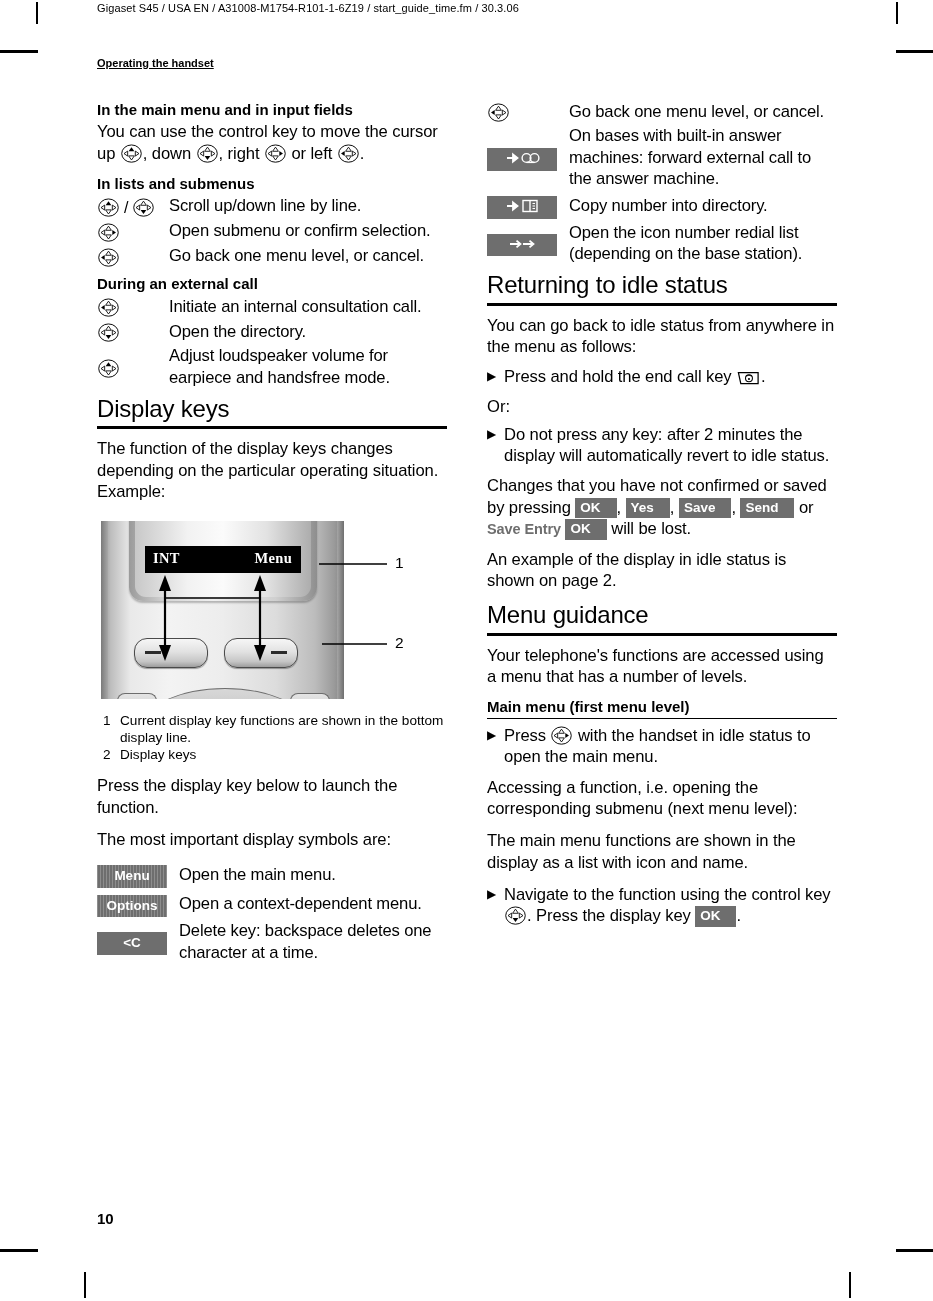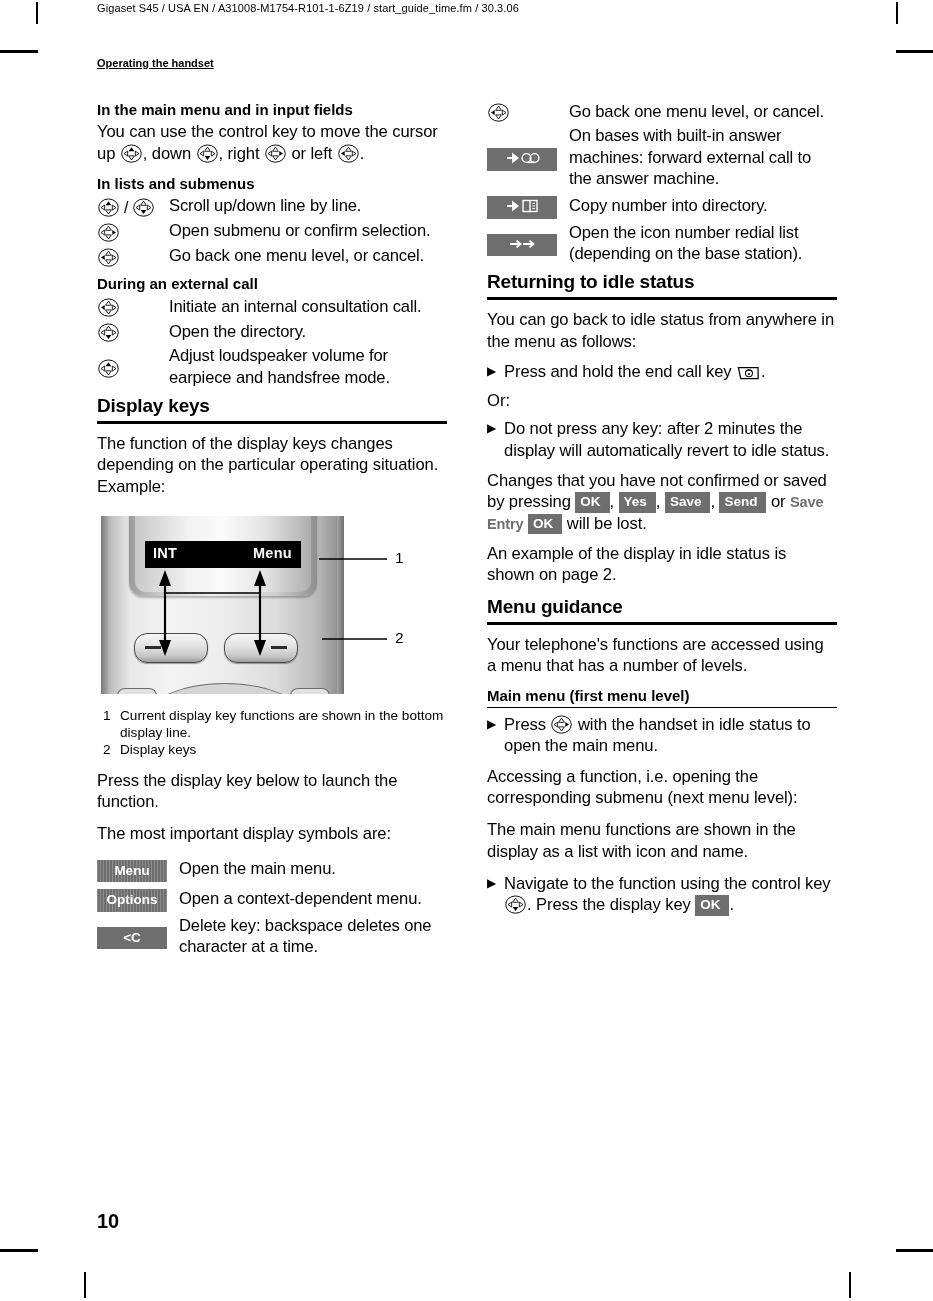--- a/index.html
+++ b/index.html
@@ -22,35 +22,35 @@
   .cm-br-v{left:849px;top:1272px;width:2px;height:26px;}
 
   
   .runhead{
     position:absolute;left:97px;top:2px;width:790px;
     font-size:11px;font-weight:400;letter-spacing:.1px;
     white-space:nowrap;color:#000;
   }
   .folio{
     position:absolute;left:97px;top:1210px;
-    font-size:20px;font-weight:700;
+    font-size:15px;font-weight:700;
   }
   .pagehead{
     position:absolute;left:97px;top:57px;
     font-size:11px;font-weight:700;text-decoration:underline;
   }
 
   
   .col{position:absolute;top:101px;width:350px;}
   .col-l{left:97px;}
   .col-r{left:487px;}
 
   
   h1.sec{
-    font-size:19px;font-weight:700;letter-spacing:-.2px;
+    font-size:24px;font-weight:400;letter-spacing:-.2px;
     margin:0 0 4px 0;padding:0;line-height:1.1;
   }
   .rule{height:3px;background:#000;margin:0 0 9px 0;}
   h2.sub{
     font-size:15px;font-weight:700;margin:0 0 3px 0;line-height:1.15;
   }
   h2.sub.ruled{margin-bottom:2px;}
   .rule-thin{height:1.5px;background:#000;margin:2px 0 6px 0;}
   p{
     font-size:16.6px;line-height:1.285;margin:0 0 11px 0;
@@ -85,21 +85,21 @@
   .ckey{display:inline-block;vertical-align:-4px;width:23px;height:19px;}
   .ckey svg{display:block;}
 
   
   .ekey{display:inline-block;vertical-align:-4px;width:25px;height:18px;}
 
   
   .badge{
     display:inline-block;background:#6e6e6e;color:#fff;
     font-size:13.5px;font-weight:700;line-height:1;
-    padding:3px 9px 4px 5px;vertical-align:1px;letter-spacing:0;
+    padding:3px 16px 4px 5px;vertical-align:1px;letter-spacing:0;
   }
   .badge-wide{
     display:block;width:70px;box-sizing:border-box;
     background:#6e6e6e;color:#fff;text-align:center;
     font-size:13.5px;font-weight:700;padding:4px 0 5px 0;line-height:1;
   }
   .badge-wide.striped{
     background:
       repeating-linear-gradient(90deg,#8d8d8d 0 1px,#6e6e6e 1px 3px);
   }
@@ -133,20 +133,21 @@
     box-shadow:0 2px 2px rgba(0,0,0,.25);
   }
   .bezel-in{
     position:absolute;left:34px;top:-36px;width:176px;height:112px;
     border-radius:11px;
     background:linear-gradient(90deg,#c8c8c8,#f2f2f2 30%,#fbfbfb 50%,#e2e2e2 75%,#adadad);
   }
   .lcd{
     position:absolute;left:44px;top:25px;width:156px;height:27px;
     background:#000;
+    font-family:Liberation Serif, serif;
   }
   .lcd span{
     position:absolute;top:4px;color:#fff;font-weight:700;font-size:14.5px;
     letter-spacing:.3px;
   }
   .lcd .int{left:8px;}
   .lcd .menu{right:9px;}
   .key{
     position:absolute;width:72px;height:28px;border-radius:13px;
     background:linear-gradient(180deg,#f6f6f6,#e2e2e2 45%,#c6c6c6 80%,#9d9d9d);

